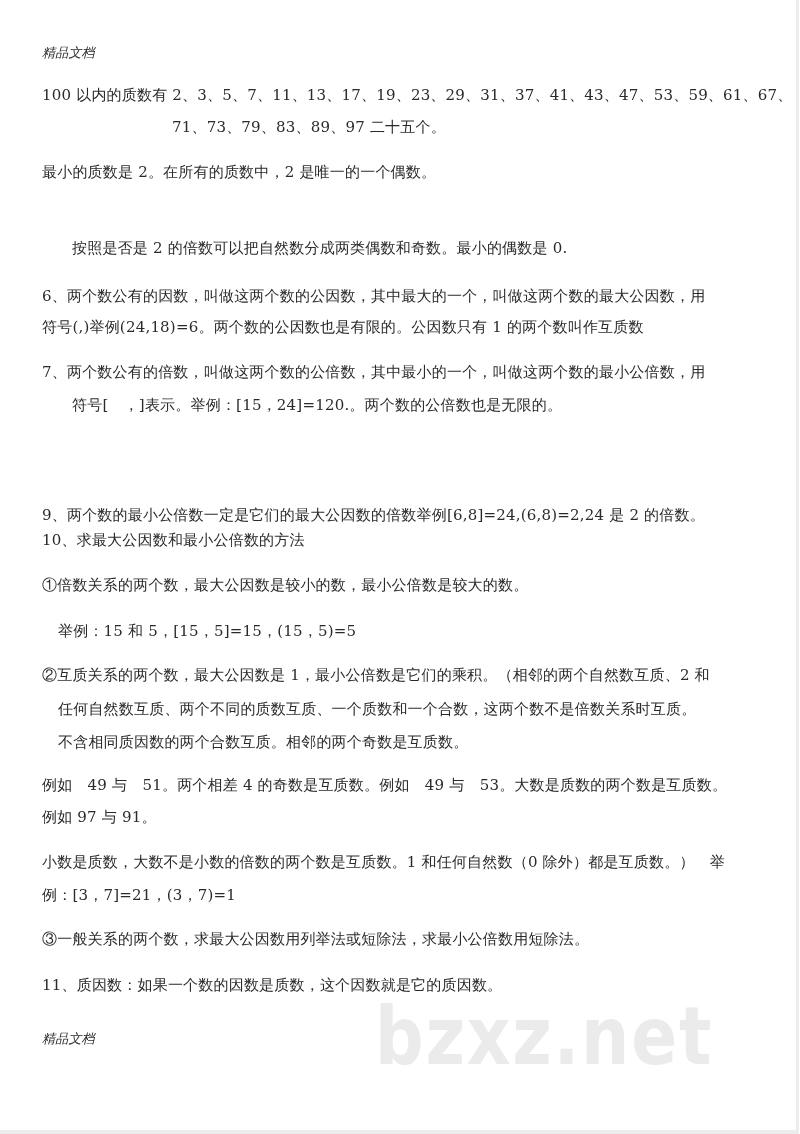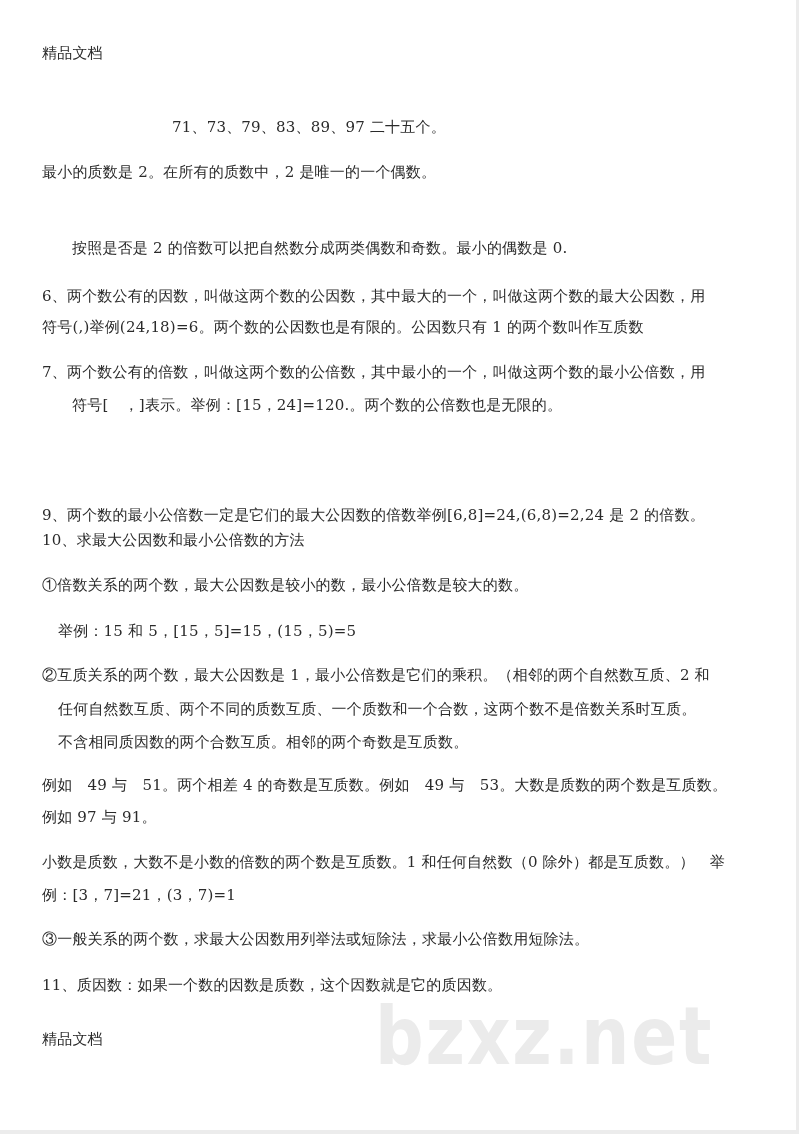--- a/index.html
+++ b/index.html
@@ -9,34 +9,35 @@
       color: #2a2a2a;
     }
     .page {
       position: absolute; left: 0; top: 0; width: 796px; height: 1130px;
       background: #ffffff;
       border-right: 3px solid #ececec; border-bottom: 4px solid #ececec;
     }
     .line {
       position: absolute; left: 42px; font-size: 15px; white-space: nowrap; letter-spacing: 0.2px;
     }
-    .small { font-size: 15px; }
+    .small { font-size: 13px; font-style: italic; }
     .watermark {
       position: absolute; left: 375px; top: 990px;
       font-family: "DejaVu Sans", "Liberation Sans", sans-serif;
       font-weight: bold; font-size: 80px; color: #ebebeb; letter-spacing: 2px;
       transform: scaleX(0.85); transform-origin: left top;
     }
   </style>
 </head>
 <body>
 
 <div class="page">
   <div class="line small" style="top:44px">精品文档</div>
 
+  <div class="line" style="top:86px">100 以内的质数有 2、3、5、7、11、13、17、19、23、29、31、37、41、43、47、53、59、61、67、</div>
   <div class="line" style="top:118px; left:172px">71、73、79、83、89、97 二十五个。</div>
   <div class="line" style="top:163px">最小的质数是 2。在所有的质数中，2 是唯一的一个偶数。</div>
 
   <div class="line" style="top:239px; left:72px">按照是否是 2 的倍数可以把自然数分成两类偶数和奇数。最小的偶数是 0.</div>
 
   <div class="line" style="top:287px">6、两个数公有的因数，叫做这两个数的公因数，其中最大的一个，叫做这两个数的最大公因数，用</div>
   <div class="line" style="top:318px">符号(,)举例(24,18)=6。两个数的公因数也是有限的。公因数只有 1 的两个数叫作互质数</div>
 
   <div class="line" style="top:363px">7、两个数公有的倍数，叫做这两个数的公倍数，其中最小的一个，叫做这两个数的最小公倍数，用</div>
   <div class="line" style="top:396px; left:72px">符号[　，]表示。举例：[15，24]=120.。两个数的公倍数也是无限的。</div>

